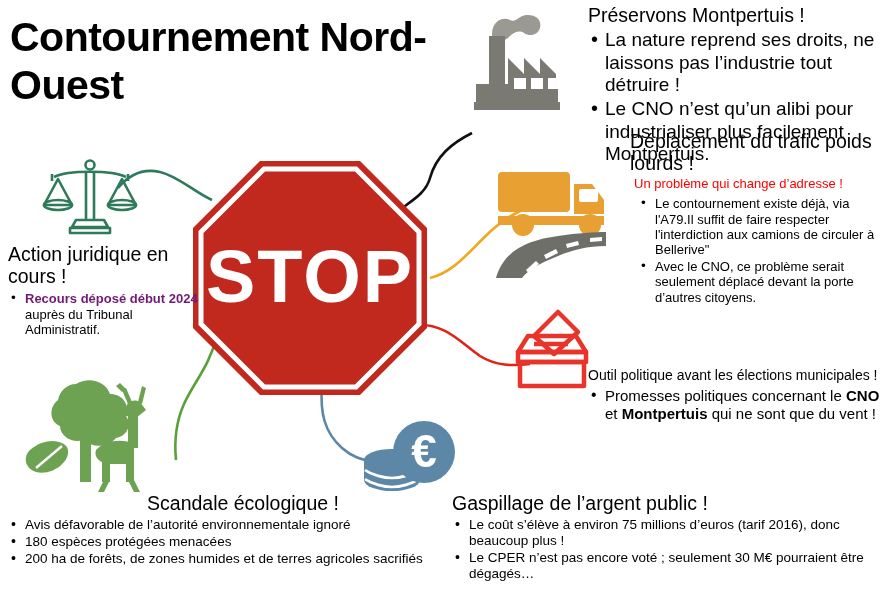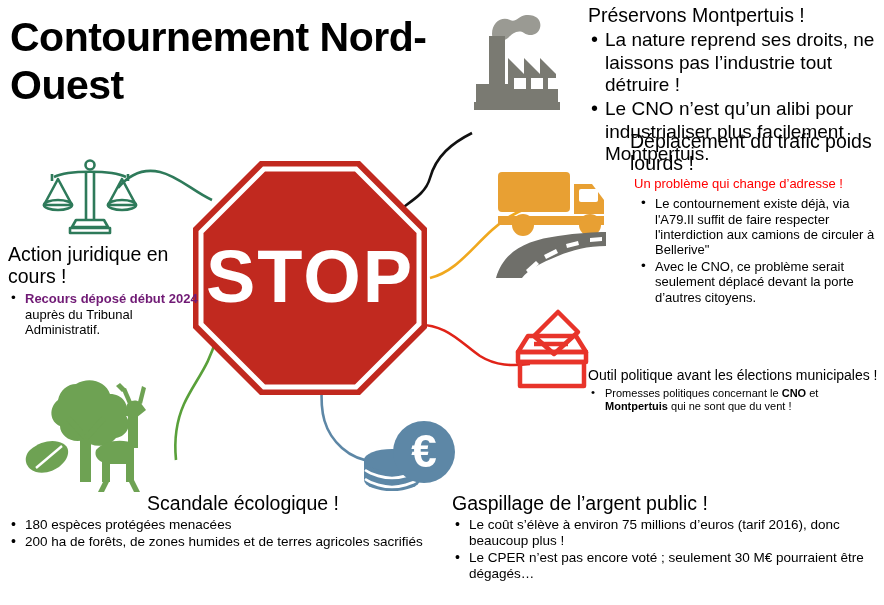--- a/index.html
+++ b/index.html
@@ -42,21 +42,21 @@
   #sec-preservons .sec-head { font-size: 19.5px; }
   #sec-preservons ul.bullets { font-size: 19px; }
 
   #sec-trafic { left: 630px; top: 130px; width: 254px; }
   #sec-trafic .sec-head { font-size: 19.5px; }
   #sec-trafic .sec-sub { font-size: 13px; margin-top: 2px; padding-left: 4px; }
   #sec-trafic ul.bullets { font-size: 13px; margin-top: 4px; padding-left: 8px; }
 
   #sec-outil { left: 588px; top: 368px; width: 296px; }
   #sec-outil .sec-head { font-size: 14px; }
-  #sec-outil ul.bullets { font-size: 11px; }
+  #sec-outil ul.bullets { font-size: 15px; }
 
   #sec-juridique { left: 8px; top: 243px; width: 200px; }
   #sec-juridique .sec-head { font-size: 19.5px; }
   #sec-juridique ul.bullets { font-size: 13px; margin-top: 4px; }
 
   #sec-scandale { left: 8px; top: 492px; width: 470px; }
   #sec-scandale .sec-head { font-size: 19.5px; text-align: center; }
   #sec-scandale ul.bullets { font-size: 13.5px; white-space: nowrap; }
 
   #sec-gaspillage { left: 452px; top: 492px; width: 432px; }
@@ -212,20 +212,21 @@
   <div class="abs" id="sec-juridique">
     <div class="sec-head">Action juridique en cours !</div>
     <ul class="bullets">
       <li><span class="red-bold">Recours déposé début 2024</span><span> auprès du Tribunal Administratif.</span></li>
     </ul>
   </div>
 
   <div class="abs" id="sec-scandale">
     <div class="sec-head">Scandale écologique !</div>
     <ul class="bullets">
+      <li>Avis défavorable de l’autorité environnementale ignoré</li>
       <li>180 espèces protégées menacées</li>
       <li>200 ha de forêts, de zones humides et de terres agricoles sacrifiés</li>
     </ul>
   </div>
 
   <div class="abs" id="sec-gaspillage">
     <div class="sec-head">Gaspillage de l’argent public !</div>
     <ul class="bullets">
       <li>Le coût s’élève à environ 75 millions d’euros (tarif 2016), donc beaucoup plus !</li>
       <li>Le CPER n’est pas encore voté ; seulement 30 M€ pourraient être dégagés…</li>

